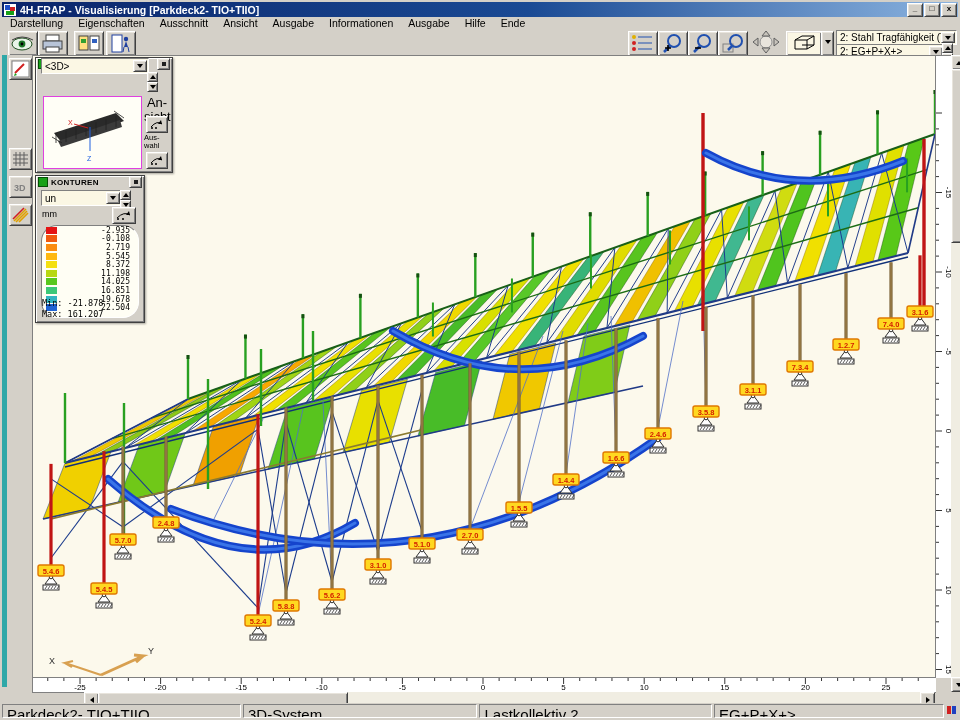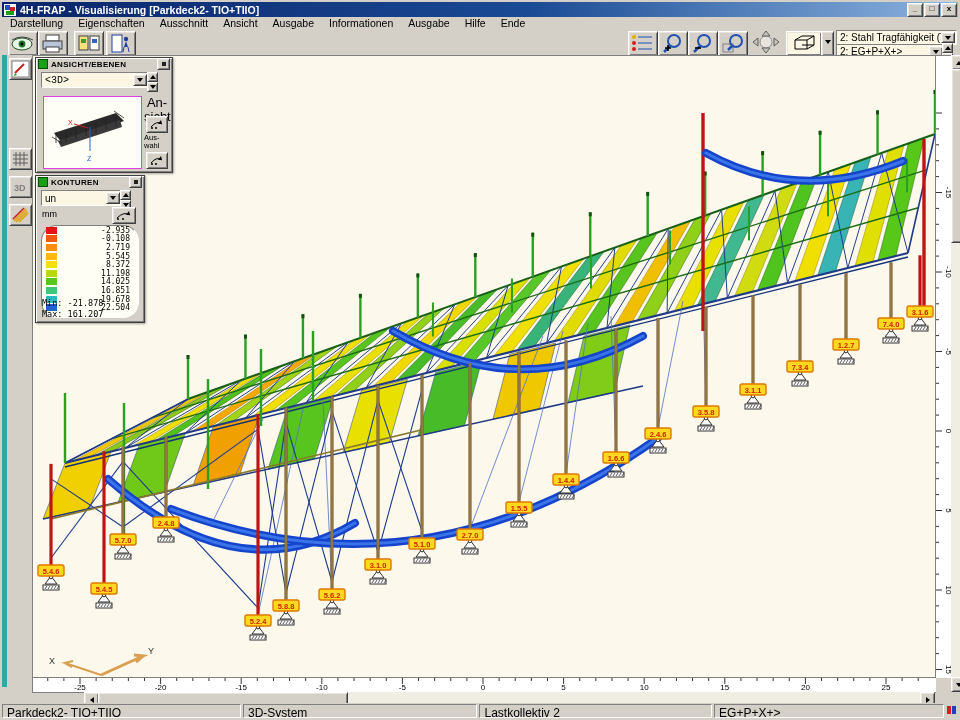--- a/index.html
+++ b/index.html
@@ -50,21 +50,21 @@
   .legrow .val{flex:1;text-align:right;padding-right:8px;
      font-family:"DejaVu Sans Mono",monospace;font-size:8px;color:#000;}
   .minmax{position:absolute;font-family:"DejaVu Sans Mono",monospace;font-size:8.5px;color:#000;}
   .ruler-b{position:absolute;left:30px;top:622px;width:903px;height:14px;background:#fff;border:1px solid #808080;border-right:none;}
   .ruler-r{position:absolute;left:933px;top:0;width:15px;height:622px;background:#fff;border:1px solid #808080;border-bottom:none;}
   .sbv{position:absolute;left:949px;top:0;width:13px;height:637px;background:#f0ede2;}
   .sbh{position:absolute;left:82px;top:637px;width:851px;height:13px;background:#f0ede2;}
   .sbtn{position:absolute;background:#d4d0c8;display:flex;align-items:center;justify-content:center;}
   .thumb{position:absolute;background:#d4d0c8;}
   .statusbar{position:absolute;left:2px;bottom:2px;right:2px;height:14px;background:#d4d0c8;display:flex;gap:2px;align-items:stretch;padding-top:1px;}
-  .stsec{font-size:12px;color:#000;padding:1px 16px 0 4px;white-space:nowrap;overflow:hidden;}
+  .stsec{font-size:15px;color:#000;padding:1px 16px 0 4px;white-space:nowrap;overflow:hidden;}
   .menuitem{cursor:default;}
   svg{display:block;}
   text{font-family:"Liberation Sans",sans-serif;}
 </style>
 </head>
 <body>
 
 <div class="titlebar">
   <svg class="ticon" viewBox="0 0 12 12">
     <rect x="0" y="0" width="12" height="12" fill="#fff"></rect>
@@ -798,21 +798,21 @@
   </div>
 
   <div class="panel" style="left:33px;top:2px;width:136px;height:114px;">
     <div class="ptitle">
       <span class="pticon"></span>
       <span>ANSICHT/EBENEN</span>
       <span class="pclose raised">
           <div></div>
         </span>
     </div>
-    <div class="combo sunken" style="left:5px;top:14px;width:103px;height:14px;font-family:Liberation Mono, monospace;">
+    <div class="combo sunken" style="left:5px;top:0;width:103px;height:14px;">
       <span>&lt;3D&gt;</span>
       <span class="drop raised">
           <span class="arr-d"></span>
         </span>
     </div>
     <div class="spin" style="left:111px;top:14px;">
       <div class="raised">
           <span class="arr-u"></span>
         </div>
       <div class="raised">

